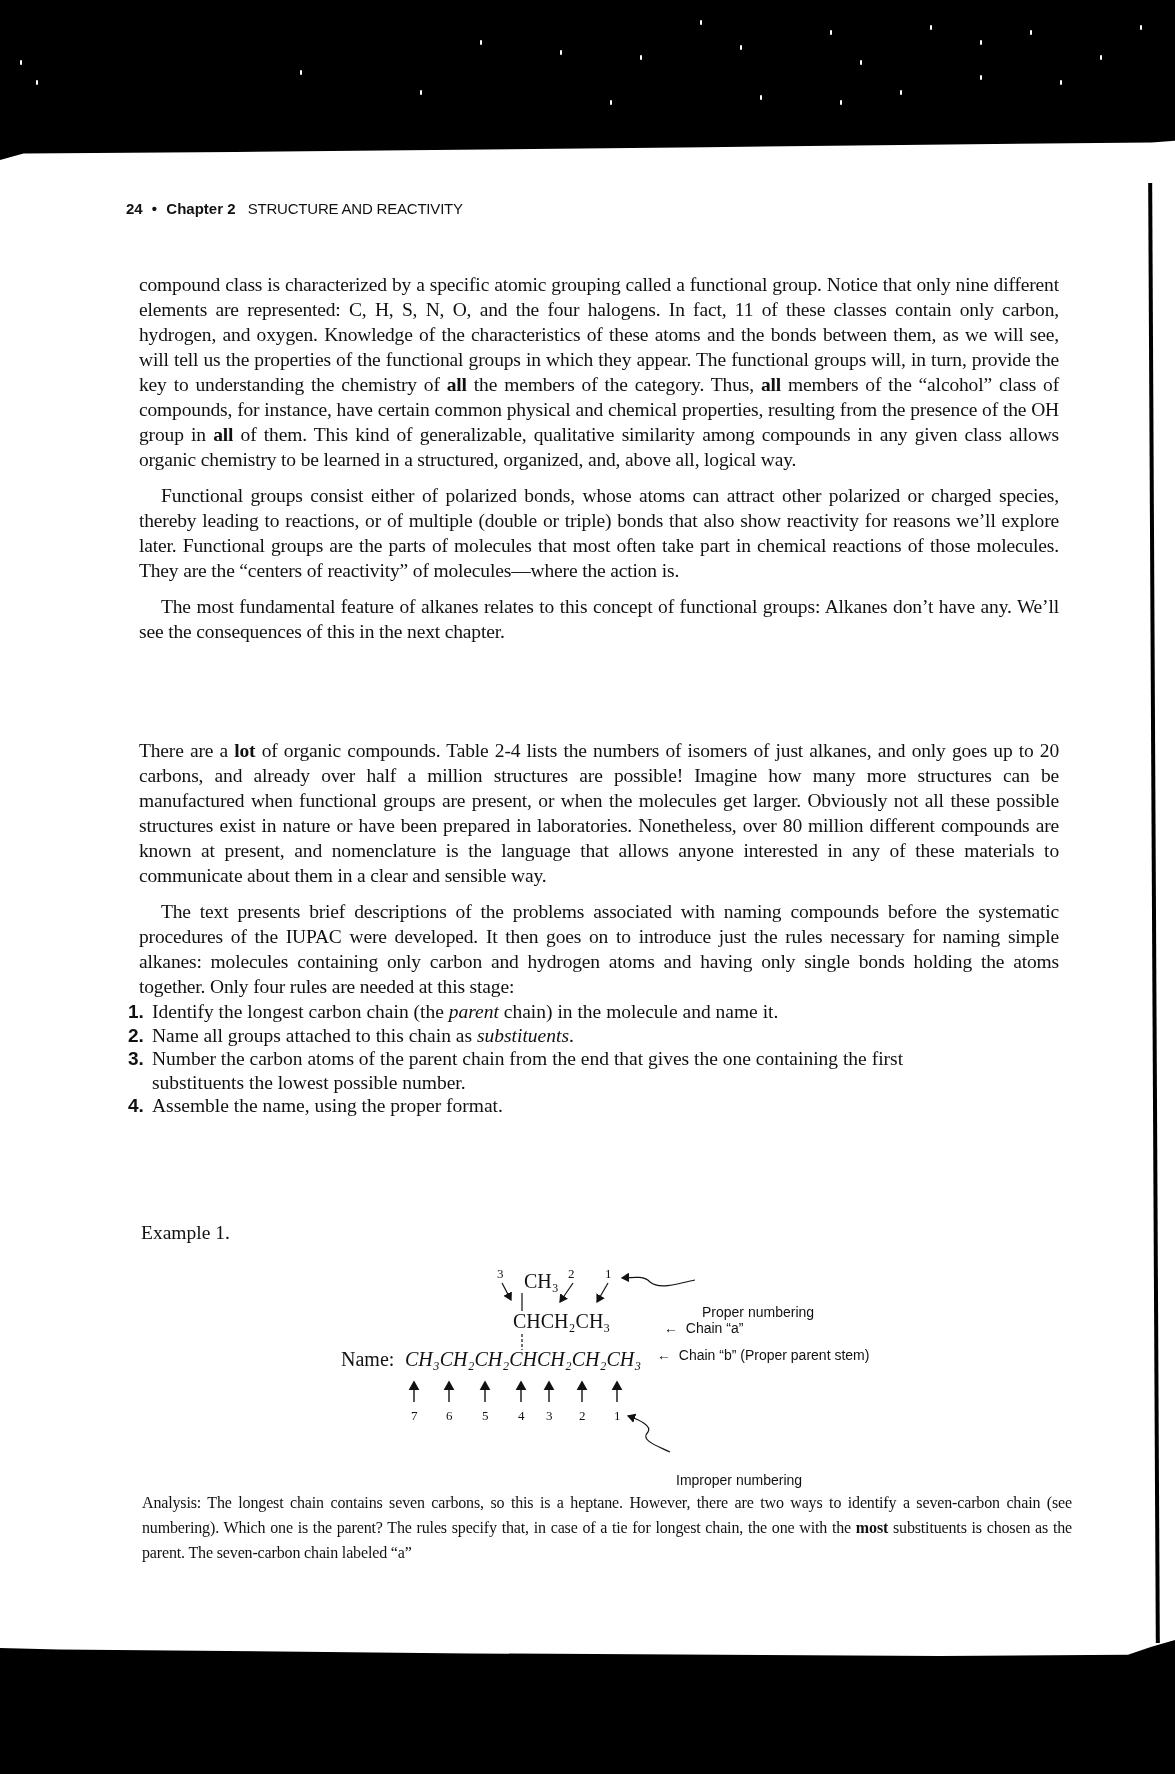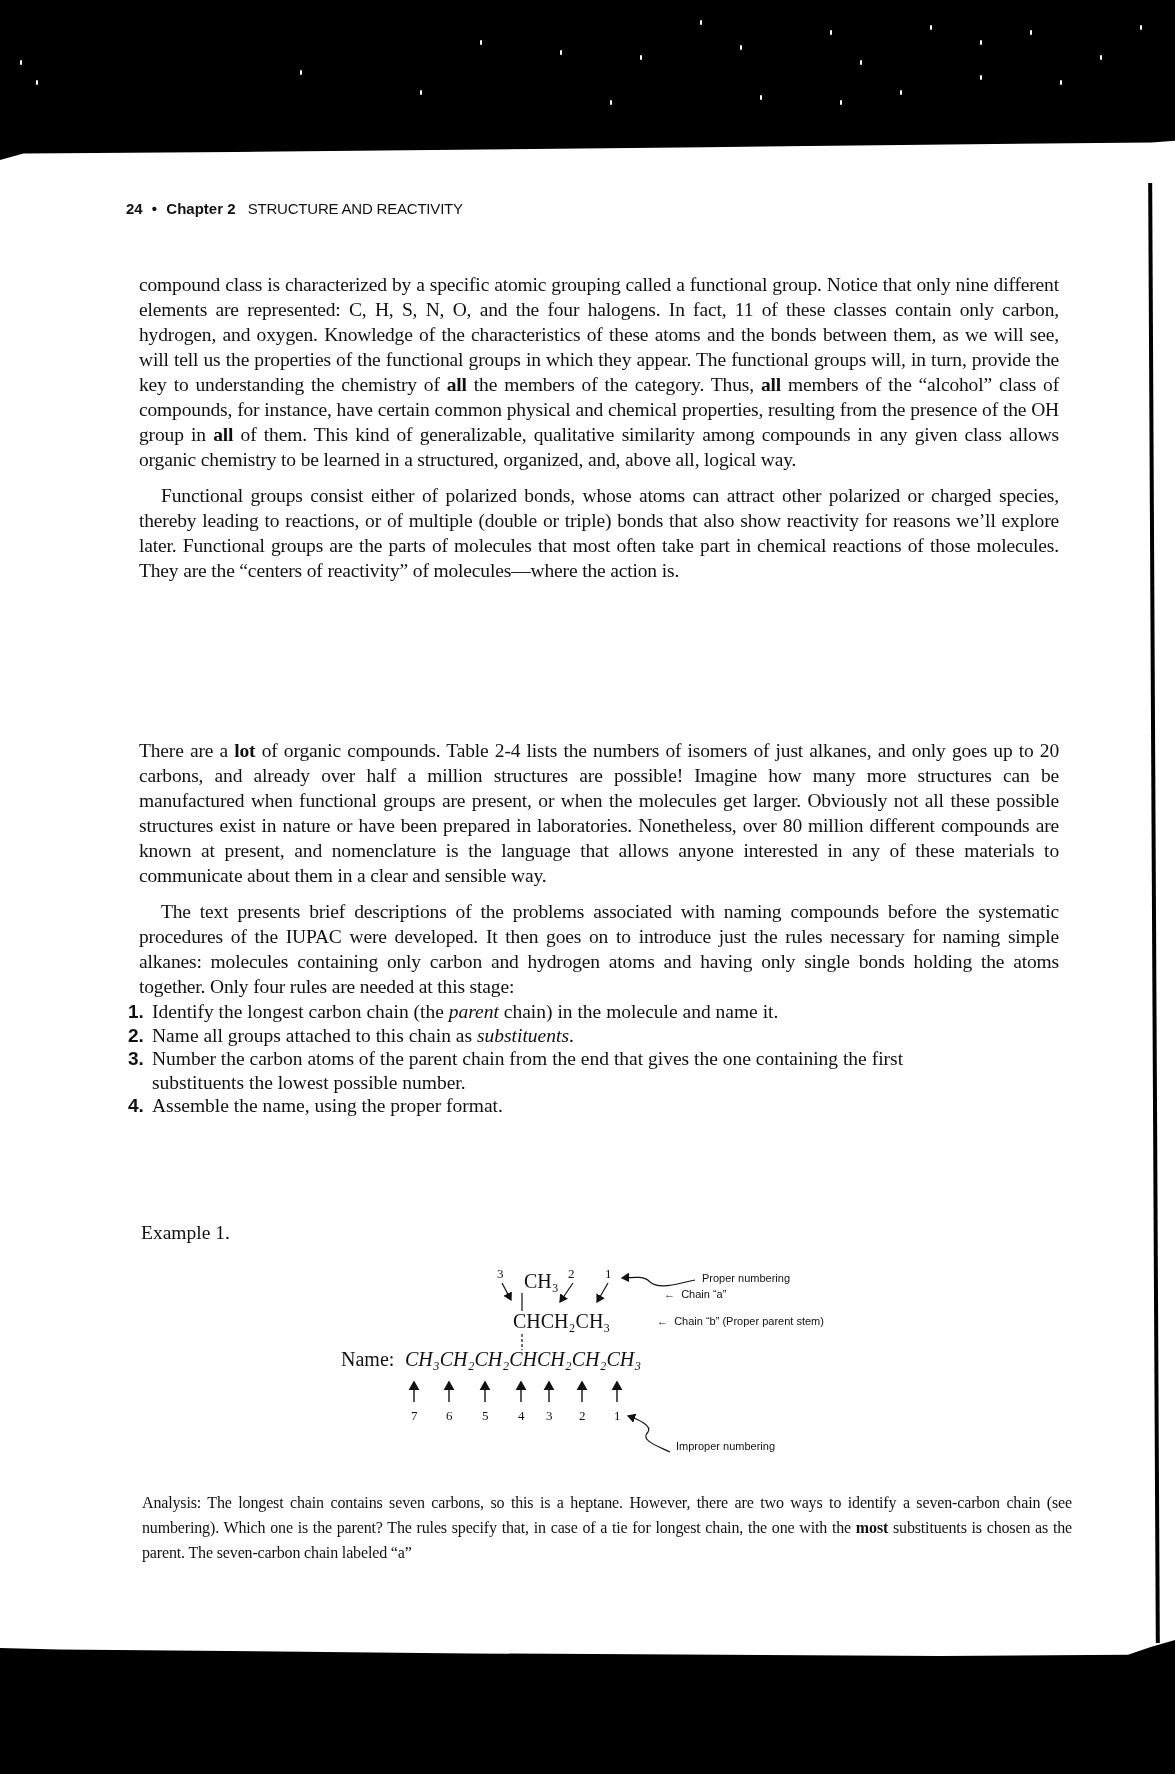--- a/index.html
+++ b/index.html
@@ -48,21 +48,21 @@
   .rules { position: absolute; left: 128px; top: 1000px; width: 942px; font-size: 19.5px; line-height: 23.5px; }
   .rule { display: flex; }
   .rule .n {
     font-family: "Liberation Sans", "DejaVu Sans", sans-serif;
     font-weight: bold; width: 24px; flex: 0 0 24px; font-size: 19px;
   }
   .rule .t { flex: 1; }
   .example-label { position: absolute; left: 141px; top: 1222px; font-size: 19.5px; }
   .diagram { position: absolute; left: 0; top: 0; width: 1175px; height: 1774px; font-size: 20px; }
   .dg { position: absolute; white-space: nowrap; }
-  .small { font-size: 11px; font-family: "Liberation Sans", "DejaVu Sans", sans-serif; }
+  .small { font-size: 14px; font-family: "Liberation Sans", "DejaVu Sans", sans-serif; margin-top: 32px; }
   .tiny { font-size: 13px; }
   .analysis { position: absolute; left: 142px; top: 1490px; width: 930px; font-size: 16px; line-height: 25px; text-align: justify; letter-spacing: -0.15px; }
   .analysis p { margin: 0; }
   svg.overlay { position: absolute; left: 0; top: 0; }
 </style>
 </head>
 <body>
 
 <div class="scan-top">
     <div class="speck" style="left: 20px; top: 60px;"></div>
@@ -98,20 +98,21 @@
     <span class="b" style="margin:0 5px;">•</span>
     <span class="b">Chapter 2</span>
     <span class="rest">STRUCTURE AND REACTIVITY</span>
   </div>
 
   <div class="text-block" style="top:261px;">
     <p>
       <span>compound class is characterized by a specific atomic grouping called a functional group. Notice that only nine different elements are represented: C, H, S, N, O, and the four halogens. In fact, 11 of these classes contain only carbon, hydrogen, and oxygen. Knowledge of the characteristics of these atoms and the bonds between them, as we will see, will tell us the properties of the functional groups in which they appear. The functional groups will, in turn, provide the key to understanding the chemistry of </span><span class="bold">all</span><span> the members of the category. Thus, </span><span class="bold">all</span><span> members of the “alcohol” class of compounds, for instance, have certain common physical and chemical properties, resulting from the presence of the OH group in </span><span class="bold">all</span><span> of them. This kind of generalizable, qualitative similarity among compounds in any given class allows organic chemistry to be learned in a structured, organized, and, above all, logical way.</span>
     </p>
     <p class="ind">Functional groups consist either of polarized bonds, whose atoms can attract other polarized or charged species, thereby leading to reactions, or of multiple (double or triple) bonds that also show reactivity for reasons we’ll explore later. Functional groups are the parts of molecules that most often take part in chemical reactions of those molecules. They are the “centers of reactivity” of molecules—where the action is.</p>
+    <p class="ind">The most fundamental feature of alkanes relates to this concept of functional groups: Alkanes don’t have any. We’ll see the consequences of this in the next chapter.</p>
   </div>
 
 
   <div class="text-block" style="top:727px;">
     <p>
       <span>There are a </span><span class="bold">lot</span><span> of organic compounds. Table 2-4 lists the numbers of isomers of just alkanes, and only goes up to 20 carbons, and already over half a million structures are possible! Imagine how many more structures can be manufactured when functional groups are present, or when the molecules get larger. Obviously not all these possible structures exist in nature or have been prepared in laboratories. Nonetheless, over 80 million different compounds are known at present, and nomenclature is the language that allows anyone interested in any of these materials to communicate about them in a clear and sensible way.</span>
     </p>
     <p class="ind">The text presents brief descriptions of the problems associated with naming compounds before the systematic procedures of the IUPAC were developed. It then goes on to introduce just the rules necessary for naming simple alkanes: molecules containing only carbon and hydrogen atoms and having only single bonds holding the atoms together. Only four rules are needed at this stage:</p>
   </div>
 

